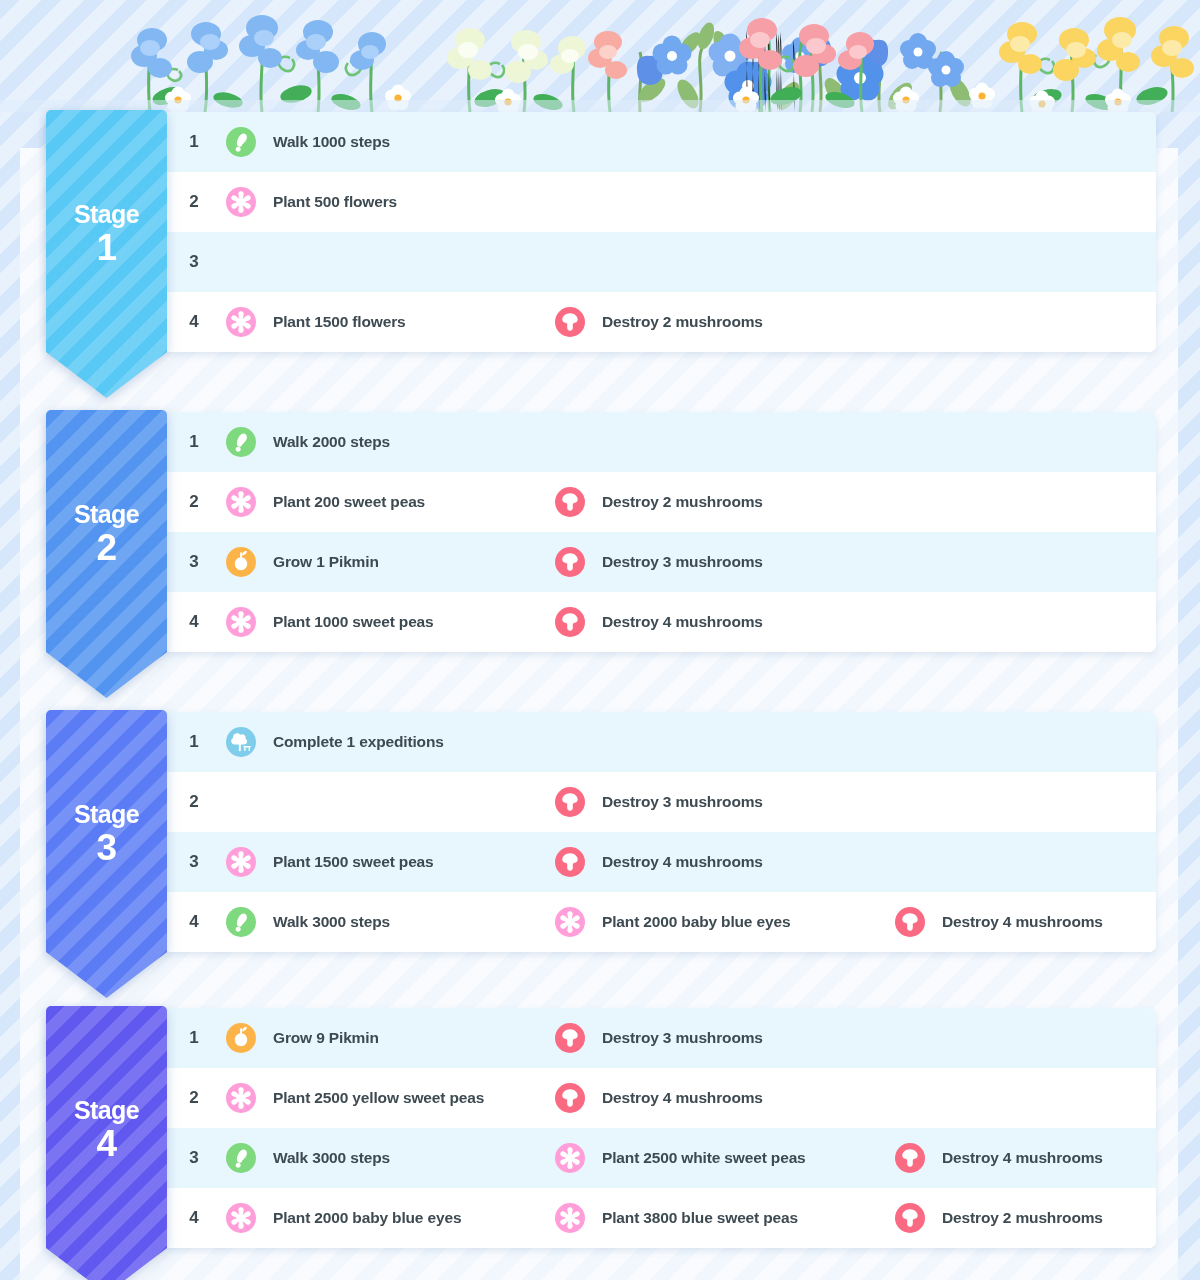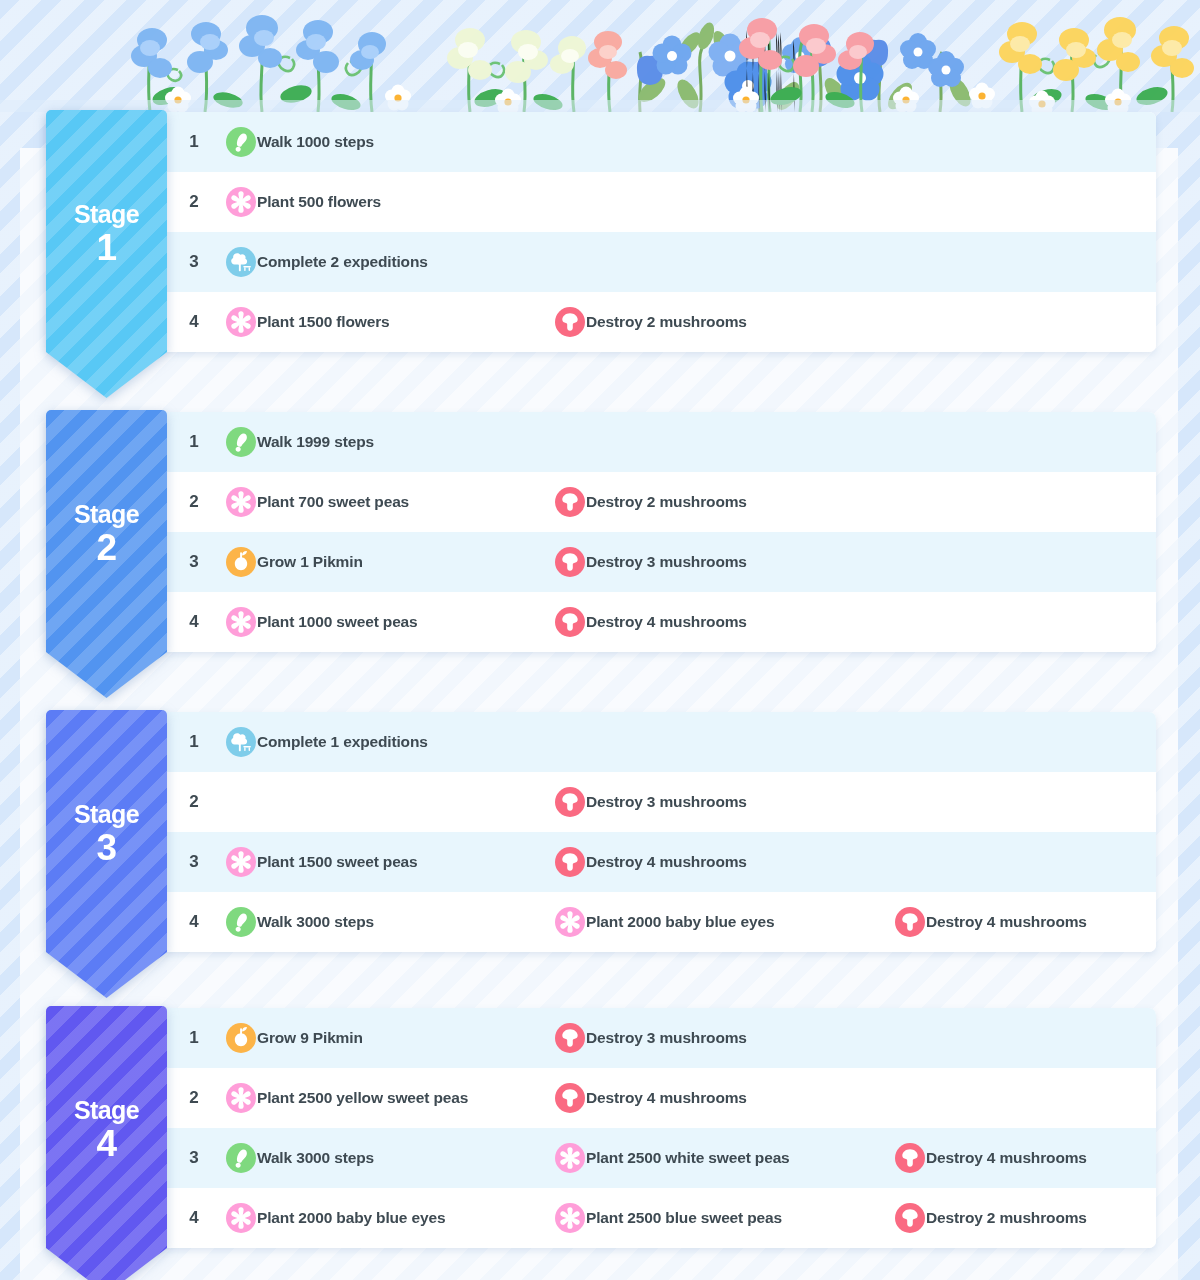--- a/index.html
+++ b/index.html
@@ -88,21 +88,21 @@
     font-weight: bold;
     color: #3e4a52;
     letter-spacing: -0.2px;
   }
 
   
   .task {
     position: absolute;
     display: flex;
     align-items: center;
-    gap: 1px;
+    gap: 17px;
     white-space: nowrap;
   }
   .task.c1 { left: 180px; }
   .task.c2 { left: 509px; }
   .task.c3 { left: 849px; }
 
   .task-label {
     font-size: 15.5px;
     font-weight: bold;
     color: #3e4a52;
@@ -562,215 +562,202 @@
                     <path d="M15 4.2c1.9 0 3 1.5 2.6 3.4L16.4 14h-2.8L12.4 7.6C12 5.7 13.1 4.2 15 4.2z" fill="#ffffff"></path>
                   </g>
                   <circle cx="15" cy="15" r="2.6" fill="#ffffff"></circle>
                 </svg>
               </span>
               <span class="task-label">Plant 500 flowers</span>
             </div>
           </div>
           <div class="row alt">
             <div class="row-num">3</div>
+          </div>
+          <div class="row plain">
+            <div class="row-num">4</div>
+            <div class="task c1">
+              <span class="ticon ic-flower">
+                <svg width="30" height="30" viewBox="0 0 30 30">
+                  <g transform="rotate(0 15 15)">
+                    <path d="M15 4.2c1.9 0 3 1.5 2.6 3.4L16.4 14h-2.8L12.4 7.6C12 5.7 13.1 4.2 15 4.2z" fill="#ffffff"></path>
+                  </g>
+                  <g transform="rotate(60 15 15)">
+                    <path d="M15 4.2c1.9 0 3 1.5 2.6 3.4L16.4 14h-2.8L12.4 7.6C12 5.7 13.1 4.2 15 4.2z" fill="#ffffff"></path>
+                  </g>
+                  <g transform="rotate(120 15 15)">
+                    <path d="M15 4.2c1.9 0 3 1.5 2.6 3.4L16.4 14h-2.8L12.4 7.6C12 5.7 13.1 4.2 15 4.2z" fill="#ffffff"></path>
+                  </g>
+                  <g transform="rotate(180 15 15)">
+                    <path d="M15 4.2c1.9 0 3 1.5 2.6 3.4L16.4 14h-2.8L12.4 7.6C12 5.7 13.1 4.2 15 4.2z" fill="#ffffff"></path>
+                  </g>
+                  <g transform="rotate(240 15 15)">
+                    <path d="M15 4.2c1.9 0 3 1.5 2.6 3.4L16.4 14h-2.8L12.4 7.6C12 5.7 13.1 4.2 15 4.2z" fill="#ffffff"></path>
+                  </g>
+                  <g transform="rotate(300 15 15)">
+                    <path d="M15 4.2c1.9 0 3 1.5 2.6 3.4L16.4 14h-2.8L12.4 7.6C12 5.7 13.1 4.2 15 4.2z" fill="#ffffff"></path>
+                  </g>
+                  <circle cx="15" cy="15" r="2.6" fill="#ffffff"></circle>
+                </svg>
+              </span>
+              <span class="task-label">Plant 1500 flowers</span>
+            </div>
+            <div class="task c2">
+              <span class="ticon ic-mushroom">
+                <svg width="30" height="30" viewBox="0 0 30 30">
+                  <path d="M15 6.3c4.3 0 7.7 2.9 7.7 6.3 0 2.1-1.6 3.2-3.6 3.4-.9.1-1.3.6-1.3 1.5v3.2c0 1.9-1.2 3-2.8 3s-2.8-1.1-2.8-3v-3.2c0-.9-.4-1.4-1.3-1.5-2-.2-3.6-1.3-3.6-3.4 0-3.4 3.4-6.3 7.7-6.3z" fill="#ffffff"></path>
+                </svg>
+              </span>
+              <span class="task-label">Destroy 2 mushrooms</span>
+            </div>
+          </div>
+        </div>
+        <div class="banner" style="height: 288px;">
+          <div class="banner-shape" style="background-color: rgb(88, 200, 245);">
+            <div class="banner-inner">
+              <span class="banner-word">Stage</span>
+              <span class="banner-num">1</span>
+            </div>
+          </div>
+        </div>
+      </div>
+      <div class="stage-block" style="top: 412px; height: 290px;">
+        <div class="card" style="height: 240px;">
+          <div class="row alt">
+            <div class="row-num">1</div>
+            <div class="task c1">
+              <span class="ticon ic-walk">
+                <svg width="30" height="30" viewBox="0 0 30 30">
+                  <path d="M17.6 6.4c1.9 0 3.3 1.7 3.3 3.9 0 2.4-1.5 4.3-3.1 5.6-1 .8-1.6 1.5-1.9 2.3-.4 1-1.3 1.6-2.3 1.6-1.5 0-2.7-1.3-2.7-3 0-3.4 2.3-10.4 6.7-10.4z" fill="#ffffff"></path>
+                  <path d="M12.2 19.8c1.4 0 2.5 1.1 2.5 2.5s-1.1 2.5-2.5 2.5-2.6-1.1-2.6-2.5 1.2-2.5 2.6-2.5z" fill="#ffffff"></path>
+                </svg>
+              </span>
+              <span class="task-label">Walk 2000 steps</span>
+            </div>
+          </div>
+          <div class="row plain">
+            <div class="row-num">2</div>
+            <div class="task c1">
+              <span class="ticon ic-flower">
+                <svg width="30" height="30" viewBox="0 0 30 30">
+                  <g transform="rotate(0 15 15)">
+                    <path d="M15 4.2c1.9 0 3 1.5 2.6 3.4L16.4 14h-2.8L12.4 7.6C12 5.7 13.1 4.2 15 4.2z" fill="#ffffff"></path>
+                  </g>
+                  <g transform="rotate(60 15 15)">
+                    <path d="M15 4.2c1.9 0 3 1.5 2.6 3.4L16.4 14h-2.8L12.4 7.6C12 5.7 13.1 4.2 15 4.2z" fill="#ffffff"></path>
+                  </g>
+                  <g transform="rotate(120 15 15)">
+                    <path d="M15 4.2c1.9 0 3 1.5 2.6 3.4L16.4 14h-2.8L12.4 7.6C12 5.7 13.1 4.2 15 4.2z" fill="#ffffff"></path>
+                  </g>
+                  <g transform="rotate(180 15 15)">
+                    <path d="M15 4.2c1.9 0 3 1.5 2.6 3.4L16.4 14h-2.8L12.4 7.6C12 5.7 13.1 4.2 15 4.2z" fill="#ffffff"></path>
+                  </g>
+                  <g transform="rotate(240 15 15)">
+                    <path d="M15 4.2c1.9 0 3 1.5 2.6 3.4L16.4 14h-2.8L12.4 7.6C12 5.7 13.1 4.2 15 4.2z" fill="#ffffff"></path>
+                  </g>
+                  <g transform="rotate(300 15 15)">
+                    <path d="M15 4.2c1.9 0 3 1.5 2.6 3.4L16.4 14h-2.8L12.4 7.6C12 5.7 13.1 4.2 15 4.2z" fill="#ffffff"></path>
+                  </g>
+                  <circle cx="15" cy="15" r="2.6" fill="#ffffff"></circle>
+                </svg>
+              </span>
+              <span class="task-label">Plant 200 sweet peas</span>
+            </div>
+            <div class="task c2">
+              <span class="ticon ic-mushroom">
+                <svg width="30" height="30" viewBox="0 0 30 30">
+                  <path d="M15 6.3c4.3 0 7.7 2.9 7.7 6.3 0 2.1-1.6 3.2-3.6 3.4-.9.1-1.3.6-1.3 1.5v3.2c0 1.9-1.2 3-2.8 3s-2.8-1.1-2.8-3v-3.2c0-.9-.4-1.4-1.3-1.5-2-.2-3.6-1.3-3.6-3.4 0-3.4 3.4-6.3 7.7-6.3z" fill="#ffffff"></path>
+                </svg>
+              </span>
+              <span class="task-label">Destroy 2 mushrooms</span>
+            </div>
+          </div>
+          <div class="row alt">
+            <div class="row-num">3</div>
+            <div class="task c1">
+              <span class="ticon ic-pikmin">
+                <svg width="30" height="30" viewBox="0 0 30 30">
+                  <path d="M15 10.3c3.4 0 6.2 2.9 6.2 6.4 0 3.6-2.8 6.5-6.2 6.5s-6.2-2.9-6.2-6.5c0-3.5 2.8-6.4 6.2-6.4z" fill="#ffffff"></path>
+                  <rect x="14.1" y="5.2" width="1.9" height="7.2" rx="0.9" fill="#ffffff"></rect>
+                  <path d="M16.1 7.9c0-2.1 1.9-3.8 4.3-3.8.4 0 .6.3.5.7-.5 2.1-2.5 3.6-4.3 3.6-.3 0-.5-.2-.5-.5z" fill="#ffffff"></path>
+                </svg>
+              </span>
+              <span class="task-label">Grow 1 Pikmin</span>
+            </div>
+            <div class="task c2">
+              <span class="ticon ic-mushroom">
+                <svg width="30" height="30" viewBox="0 0 30 30">
+                  <path d="M15 6.3c4.3 0 7.7 2.9 7.7 6.3 0 2.1-1.6 3.2-3.6 3.4-.9.1-1.3.6-1.3 1.5v3.2c0 1.9-1.2 3-2.8 3s-2.8-1.1-2.8-3v-3.2c0-.9-.4-1.4-1.3-1.5-2-.2-3.6-1.3-3.6-3.4 0-3.4 3.4-6.3 7.7-6.3z" fill="#ffffff"></path>
+                </svg>
+              </span>
+              <span class="task-label">Destroy 3 mushrooms</span>
+            </div>
+          </div>
+          <div class="row plain">
+            <div class="row-num">4</div>
+            <div class="task c1">
+              <span class="ticon ic-flower">
+                <svg width="30" height="30" viewBox="0 0 30 30">
+                  <g transform="rotate(0 15 15)">
+                    <path d="M15 4.2c1.9 0 3 1.5 2.6 3.4L16.4 14h-2.8L12.4 7.6C12 5.7 13.1 4.2 15 4.2z" fill="#ffffff"></path>
+                  </g>
+                  <g transform="rotate(60 15 15)">
+                    <path d="M15 4.2c1.9 0 3 1.5 2.6 3.4L16.4 14h-2.8L12.4 7.6C12 5.7 13.1 4.2 15 4.2z" fill="#ffffff"></path>
+                  </g>
+                  <g transform="rotate(120 15 15)">
+                    <path d="M15 4.2c1.9 0 3 1.5 2.6 3.4L16.4 14h-2.8L12.4 7.6C12 5.7 13.1 4.2 15 4.2z" fill="#ffffff"></path>
+                  </g>
+                  <g transform="rotate(180 15 15)">
+                    <path d="M15 4.2c1.9 0 3 1.5 2.6 3.4L16.4 14h-2.8L12.4 7.6C12 5.7 13.1 4.2 15 4.2z" fill="#ffffff"></path>
+                  </g>
+                  <g transform="rotate(240 15 15)">
+                    <path d="M15 4.2c1.9 0 3 1.5 2.6 3.4L16.4 14h-2.8L12.4 7.6C12 5.7 13.1 4.2 15 4.2z" fill="#ffffff"></path>
+                  </g>
+                  <g transform="rotate(300 15 15)">
+                    <path d="M15 4.2c1.9 0 3 1.5 2.6 3.4L16.4 14h-2.8L12.4 7.6C12 5.7 13.1 4.2 15 4.2z" fill="#ffffff"></path>
+                  </g>
+                  <circle cx="15" cy="15" r="2.6" fill="#ffffff"></circle>
+                </svg>
+              </span>
+              <span class="task-label">Plant 1000 sweet peas</span>
+            </div>
+            <div class="task c2">
+              <span class="ticon ic-mushroom">
+                <svg width="30" height="30" viewBox="0 0 30 30">
+                  <path d="M15 6.3c4.3 0 7.7 2.9 7.7 6.3 0 2.1-1.6 3.2-3.6 3.4-.9.1-1.3.6-1.3 1.5v3.2c0 1.9-1.2 3-2.8 3s-2.8-1.1-2.8-3v-3.2c0-.9-.4-1.4-1.3-1.5-2-.2-3.6-1.3-3.6-3.4 0-3.4 3.4-6.3 7.7-6.3z" fill="#ffffff"></path>
+                </svg>
+              </span>
+              <span class="task-label">Destroy 4 mushrooms</span>
+            </div>
+          </div>
+        </div>
+        <div class="banner" style="height: 288px;">
+          <div class="banner-shape" style="background-color: rgb(82, 148, 240);">
+            <div class="banner-inner">
+              <span class="banner-word">Stage</span>
+              <span class="banner-num">2</span>
+            </div>
+          </div>
+        </div>
+      </div>
+      <div class="stage-block" style="top: 712px; height: 290px;">
+        <div class="card" style="height: 240px;">
+          <div class="row alt">
+            <div class="row-num">1</div>
             <div class="task c1">
               <span class="ticon ic-exped">
                 <svg width="30" height="30" viewBox="0 0 30 30">
                   <path d="M11.3 6.2c1.3 0 2.4.6 3 1.6.5-.4 1.2-.6 1.9-.6 1.9 0 3.4 1.5 3.4 3.3 0 .4-.1.8-.2 1.2 1 .5 1.7 1.5 1.7 2.7 0 1.7-1.4 3-3.1 3H8.6c-1.9 0-3.4-1.5-3.4-3.4 0-1.4.8-2.5 2-3.1-.1-.3-.1-.6-.1-.9 0-2.1 1.9-3.8 4.2-3.8z" fill="#ffffff"></path>
                   <rect x="12.9" y="13" width="1.9" height="11.2" rx="0.6" fill="#ffffff"></rect>
                   <path d="M13.8 16.5l-3.1-2.2v1.9l3.1 2.1z" fill="#ffffff"></path>
                   <rect x="17.3" y="18.9" width="7.6" height="1.6" rx="0.7" fill="#ffffff"></rect>
                   <rect x="18.2" y="20.3" width="1.4" height="3.6" rx="0.6" fill="#ffffff"></rect>
                   <rect x="22.6" y="20.3" width="1.4" height="3.6" rx="0.6" fill="#ffffff"></rect>
                 </svg>
               </span>
-              <span class="task-label">Complete 2 expeditions</span>
-            </div>
-          </div>
-          <div class="row plain">
-            <div class="row-num">4</div>
-            <div class="task c1">
-              <span class="ticon ic-flower">
-                <svg width="30" height="30" viewBox="0 0 30 30">
-                  <g transform="rotate(0 15 15)">
-                    <path d="M15 4.2c1.9 0 3 1.5 2.6 3.4L16.4 14h-2.8L12.4 7.6C12 5.7 13.1 4.2 15 4.2z" fill="#ffffff"></path>
-                  </g>
-                  <g transform="rotate(60 15 15)">
-                    <path d="M15 4.2c1.9 0 3 1.5 2.6 3.4L16.4 14h-2.8L12.4 7.6C12 5.7 13.1 4.2 15 4.2z" fill="#ffffff"></path>
-                  </g>
-                  <g transform="rotate(120 15 15)">
-                    <path d="M15 4.2c1.9 0 3 1.5 2.6 3.4L16.4 14h-2.8L12.4 7.6C12 5.7 13.1 4.2 15 4.2z" fill="#ffffff"></path>
-                  </g>
-                  <g transform="rotate(180 15 15)">
-                    <path d="M15 4.2c1.9 0 3 1.5 2.6 3.4L16.4 14h-2.8L12.4 7.6C12 5.7 13.1 4.2 15 4.2z" fill="#ffffff"></path>
-                  </g>
-                  <g transform="rotate(240 15 15)">
-                    <path d="M15 4.2c1.9 0 3 1.5 2.6 3.4L16.4 14h-2.8L12.4 7.6C12 5.7 13.1 4.2 15 4.2z" fill="#ffffff"></path>
-                  </g>
-                  <g transform="rotate(300 15 15)">
-                    <path d="M15 4.2c1.9 0 3 1.5 2.6 3.4L16.4 14h-2.8L12.4 7.6C12 5.7 13.1 4.2 15 4.2z" fill="#ffffff"></path>
-                  </g>
-                  <circle cx="15" cy="15" r="2.6" fill="#ffffff"></circle>
-                </svg>
-              </span>
-              <span class="task-label">Plant 1500 flowers</span>
-            </div>
-            <div class="task c2">
-              <span class="ticon ic-mushroom">
-                <svg width="30" height="30" viewBox="0 0 30 30">
-                  <path d="M15 6.3c4.3 0 7.7 2.9 7.7 6.3 0 2.1-1.6 3.2-3.6 3.4-.9.1-1.3.6-1.3 1.5v3.2c0 1.9-1.2 3-2.8 3s-2.8-1.1-2.8-3v-3.2c0-.9-.4-1.4-1.3-1.5-2-.2-3.6-1.3-3.6-3.4 0-3.4 3.4-6.3 7.7-6.3z" fill="#ffffff"></path>
-                </svg>
-              </span>
-              <span class="task-label">Destroy 2 mushrooms</span>
-            </div>
-          </div>
-        </div>
-        <div class="banner" style="height: 288px;">
-          <div class="banner-shape" style="background-color: rgb(88, 200, 245);">
-            <div class="banner-inner">
-              <span class="banner-word">Stage</span>
-              <span class="banner-num">1</span>
-            </div>
-          </div>
-        </div>
-      </div>
-      <div class="stage-block" style="top: 412px; height: 290px;">
-        <div class="card" style="height: 240px;">
-          <div class="row alt">
-            <div class="row-num">1</div>
-            <div class="task c1">
-              <span class="ticon ic-walk">
-                <svg width="30" height="30" viewBox="0 0 30 30">
-                  <path d="M17.6 6.4c1.9 0 3.3 1.7 3.3 3.9 0 2.4-1.5 4.3-3.1 5.6-1 .8-1.6 1.5-1.9 2.3-.4 1-1.3 1.6-2.3 1.6-1.5 0-2.7-1.3-2.7-3 0-3.4 2.3-10.4 6.7-10.4z" fill="#ffffff"></path>
-                  <path d="M12.2 19.8c1.4 0 2.5 1.1 2.5 2.5s-1.1 2.5-2.5 2.5-2.6-1.1-2.6-2.5 1.2-2.5 2.6-2.5z" fill="#ffffff"></path>
-                </svg>
-              </span>
-              <span class="task-label">Walk 1999 steps</span>
-            </div>
-          </div>
-          <div class="row plain">
-            <div class="row-num">2</div>
-            <div class="task c1">
-              <span class="ticon ic-flower">
-                <svg width="30" height="30" viewBox="0 0 30 30">
-                  <g transform="rotate(0 15 15)">
-                    <path d="M15 4.2c1.9 0 3 1.5 2.6 3.4L16.4 14h-2.8L12.4 7.6C12 5.7 13.1 4.2 15 4.2z" fill="#ffffff"></path>
-                  </g>
-                  <g transform="rotate(60 15 15)">
-                    <path d="M15 4.2c1.9 0 3 1.5 2.6 3.4L16.4 14h-2.8L12.4 7.6C12 5.7 13.1 4.2 15 4.2z" fill="#ffffff"></path>
-                  </g>
-                  <g transform="rotate(120 15 15)">
-                    <path d="M15 4.2c1.9 0 3 1.5 2.6 3.4L16.4 14h-2.8L12.4 7.6C12 5.7 13.1 4.2 15 4.2z" fill="#ffffff"></path>
-                  </g>
-                  <g transform="rotate(180 15 15)">
-                    <path d="M15 4.2c1.9 0 3 1.5 2.6 3.4L16.4 14h-2.8L12.4 7.6C12 5.7 13.1 4.2 15 4.2z" fill="#ffffff"></path>
-                  </g>
-                  <g transform="rotate(240 15 15)">
-                    <path d="M15 4.2c1.9 0 3 1.5 2.6 3.4L16.4 14h-2.8L12.4 7.6C12 5.7 13.1 4.2 15 4.2z" fill="#ffffff"></path>
-                  </g>
-                  <g transform="rotate(300 15 15)">
-                    <path d="M15 4.2c1.9 0 3 1.5 2.6 3.4L16.4 14h-2.8L12.4 7.6C12 5.7 13.1 4.2 15 4.2z" fill="#ffffff"></path>
-                  </g>
-                  <circle cx="15" cy="15" r="2.6" fill="#ffffff"></circle>
-                </svg>
-              </span>
-              <span class="task-label">Plant 700 sweet peas</span>
-            </div>
-            <div class="task c2">
-              <span class="ticon ic-mushroom">
-                <svg width="30" height="30" viewBox="0 0 30 30">
-                  <path d="M15 6.3c4.3 0 7.7 2.9 7.7 6.3 0 2.1-1.6 3.2-3.6 3.4-.9.1-1.3.6-1.3 1.5v3.2c0 1.9-1.2 3-2.8 3s-2.8-1.1-2.8-3v-3.2c0-.9-.4-1.4-1.3-1.5-2-.2-3.6-1.3-3.6-3.4 0-3.4 3.4-6.3 7.7-6.3z" fill="#ffffff"></path>
-                </svg>
-              </span>
-              <span class="task-label">Destroy 2 mushrooms</span>
-            </div>
-          </div>
-          <div class="row alt">
-            <div class="row-num">3</div>
-            <div class="task c1">
-              <span class="ticon ic-pikmin">
-                <svg width="30" height="30" viewBox="0 0 30 30">
-                  <path d="M15 10.3c3.4 0 6.2 2.9 6.2 6.4 0 3.6-2.8 6.5-6.2 6.5s-6.2-2.9-6.2-6.5c0-3.5 2.8-6.4 6.2-6.4z" fill="#ffffff"></path>
-                  <rect x="14.1" y="5.2" width="1.9" height="7.2" rx="0.9" fill="#ffffff"></rect>
-                  <path d="M16.1 7.9c0-2.1 1.9-3.8 4.3-3.8.4 0 .6.3.5.7-.5 2.1-2.5 3.6-4.3 3.6-.3 0-.5-.2-.5-.5z" fill="#ffffff"></path>
-                </svg>
-              </span>
-              <span class="task-label">Grow 1 Pikmin</span>
-            </div>
-            <div class="task c2">
-              <span class="ticon ic-mushroom">
-                <svg width="30" height="30" viewBox="0 0 30 30">
-                  <path d="M15 6.3c4.3 0 7.7 2.9 7.7 6.3 0 2.1-1.6 3.2-3.6 3.4-.9.1-1.3.6-1.3 1.5v3.2c0 1.9-1.2 3-2.8 3s-2.8-1.1-2.8-3v-3.2c0-.9-.4-1.4-1.3-1.5-2-.2-3.6-1.3-3.6-3.4 0-3.4 3.4-6.3 7.7-6.3z" fill="#ffffff"></path>
-                </svg>
-              </span>
-              <span class="task-label">Destroy 3 mushrooms</span>
-            </div>
-          </div>
-          <div class="row plain">
-            <div class="row-num">4</div>
-            <div class="task c1">
-              <span class="ticon ic-flower">
-                <svg width="30" height="30" viewBox="0 0 30 30">
-                  <g transform="rotate(0 15 15)">
-                    <path d="M15 4.2c1.9 0 3 1.5 2.6 3.4L16.4 14h-2.8L12.4 7.6C12 5.7 13.1 4.2 15 4.2z" fill="#ffffff"></path>
-                  </g>
-                  <g transform="rotate(60 15 15)">
-                    <path d="M15 4.2c1.9 0 3 1.5 2.6 3.4L16.4 14h-2.8L12.4 7.6C12 5.7 13.1 4.2 15 4.2z" fill="#ffffff"></path>
-                  </g>
-                  <g transform="rotate(120 15 15)">
-                    <path d="M15 4.2c1.9 0 3 1.5 2.6 3.4L16.4 14h-2.8L12.4 7.6C12 5.7 13.1 4.2 15 4.2z" fill="#ffffff"></path>
-                  </g>
-                  <g transform="rotate(180 15 15)">
-                    <path d="M15 4.2c1.9 0 3 1.5 2.6 3.4L16.4 14h-2.8L12.4 7.6C12 5.7 13.1 4.2 15 4.2z" fill="#ffffff"></path>
-                  </g>
-                  <g transform="rotate(240 15 15)">
-                    <path d="M15 4.2c1.9 0 3 1.5 2.6 3.4L16.4 14h-2.8L12.4 7.6C12 5.7 13.1 4.2 15 4.2z" fill="#ffffff"></path>
-                  </g>
-                  <g transform="rotate(300 15 15)">
-                    <path d="M15 4.2c1.9 0 3 1.5 2.6 3.4L16.4 14h-2.8L12.4 7.6C12 5.7 13.1 4.2 15 4.2z" fill="#ffffff"></path>
-                  </g>
-                  <circle cx="15" cy="15" r="2.6" fill="#ffffff"></circle>
-                </svg>
-              </span>
-              <span class="task-label">Plant 1000 sweet peas</span>
-            </div>
-            <div class="task c2">
-              <span class="ticon ic-mushroom">
-                <svg width="30" height="30" viewBox="0 0 30 30">
-                  <path d="M15 6.3c4.3 0 7.7 2.9 7.7 6.3 0 2.1-1.6 3.2-3.6 3.4-.9.1-1.3.6-1.3 1.5v3.2c0 1.9-1.2 3-2.8 3s-2.8-1.1-2.8-3v-3.2c0-.9-.4-1.4-1.3-1.5-2-.2-3.6-1.3-3.6-3.4 0-3.4 3.4-6.3 7.7-6.3z" fill="#ffffff"></path>
-                </svg>
-              </span>
-              <span class="task-label">Destroy 4 mushrooms</span>
-            </div>
-          </div>
-        </div>
-        <div class="banner" style="height: 288px;">
-          <div class="banner-shape" style="background-color: rgb(82, 148, 240);">
-            <div class="banner-inner">
-              <span class="banner-word">Stage</span>
-              <span class="banner-num">2</span>
-            </div>
-          </div>
-        </div>
-      </div>
-      <div class="stage-block" style="top: 712px; height: 290px;">
-        <div class="card" style="height: 240px;">
-          <div class="row alt">
-            <div class="row-num">1</div>
-            <div class="task c1">
-              <span class="ticon ic-exped">
-                <svg width="30" height="30" viewBox="0 0 30 30">
-                  <path d="M11.3 6.2c1.3 0 2.4.6 3 1.6.5-.4 1.2-.6 1.9-.6 1.9 0 3.4 1.5 3.4 3.3 0 .4-.1.8-.2 1.2 1 .5 1.7 1.5 1.7 2.7 0 1.7-1.4 3-3.1 3H8.6c-1.9 0-3.4-1.5-3.4-3.4 0-1.4.8-2.5 2-3.1-.1-.3-.1-.6-.1-.9 0-2.1 1.9-3.8 4.2-3.8z" fill="#ffffff"></path>
-                  <rect x="12.9" y="13" width="1.9" height="11.2" rx="0.6" fill="#ffffff"></rect>
-                  <path d="M13.8 16.5l-3.1-2.2v1.9l3.1 2.1z" fill="#ffffff"></path>
-                  <rect x="17.3" y="18.9" width="7.6" height="1.6" rx="0.7" fill="#ffffff"></rect>
-                  <rect x="18.2" y="20.3" width="1.4" height="3.6" rx="0.6" fill="#ffffff"></rect>
-                  <rect x="22.6" y="20.3" width="1.4" height="3.6" rx="0.6" fill="#ffffff"></rect>
-                </svg>
-              </span>
               <span class="task-label">Complete 1 expeditions</span>
             </div>
           </div>
           <div class="row plain">
             <div class="row-num">2</div>
             <div class="task c2">
               <span class="ticon ic-mushroom">
                 <svg width="30" height="30" viewBox="0 0 30 30">
                   <path d="M15 6.3c4.3 0 7.7 2.9 7.7 6.3 0 2.1-1.6 3.2-3.6 3.4-.9.1-1.3.6-1.3 1.5v3.2c0 1.9-1.2 3-2.8 3s-2.8-1.1-2.8-3v-3.2c0-.9-.4-1.4-1.3-1.5-2-.2-3.6-1.3-3.6-3.4 0-3.4 3.4-6.3 7.7-6.3z" fill="#ffffff"></path>
                 </svg>
@@ -1022,21 +1009,21 @@
                   </g>
                   <g transform="rotate(240 15 15)">
                     <path d="M15 4.2c1.9 0 3 1.5 2.6 3.4L16.4 14h-2.8L12.4 7.6C12 5.7 13.1 4.2 15 4.2z" fill="#ffffff"></path>
                   </g>
                   <g transform="rotate(300 15 15)">
                     <path d="M15 4.2c1.9 0 3 1.5 2.6 3.4L16.4 14h-2.8L12.4 7.6C12 5.7 13.1 4.2 15 4.2z" fill="#ffffff"></path>
                   </g>
                   <circle cx="15" cy="15" r="2.6" fill="#ffffff"></circle>
                 </svg>
               </span>
-              <span class="task-label">Plant 2500 blue sweet peas</span>
+              <span class="task-label">Plant 3800 blue sweet peas</span>
             </div>
             <div class="task c3">
               <span class="ticon ic-mushroom">
                 <svg width="30" height="30" viewBox="0 0 30 30">
                   <path d="M15 6.3c4.3 0 7.7 2.9 7.7 6.3 0 2.1-1.6 3.2-3.6 3.4-.9.1-1.3.6-1.3 1.5v3.2c0 1.9-1.2 3-2.8 3s-2.8-1.1-2.8-3v-3.2c0-.9-.4-1.4-1.3-1.5-2-.2-3.6-1.3-3.6-3.4 0-3.4 3.4-6.3 7.7-6.3z" fill="#ffffff"></path>
                 </svg>
               </span>
               <span class="task-label">Destroy 2 mushrooms</span>
             </div>
           </div>

